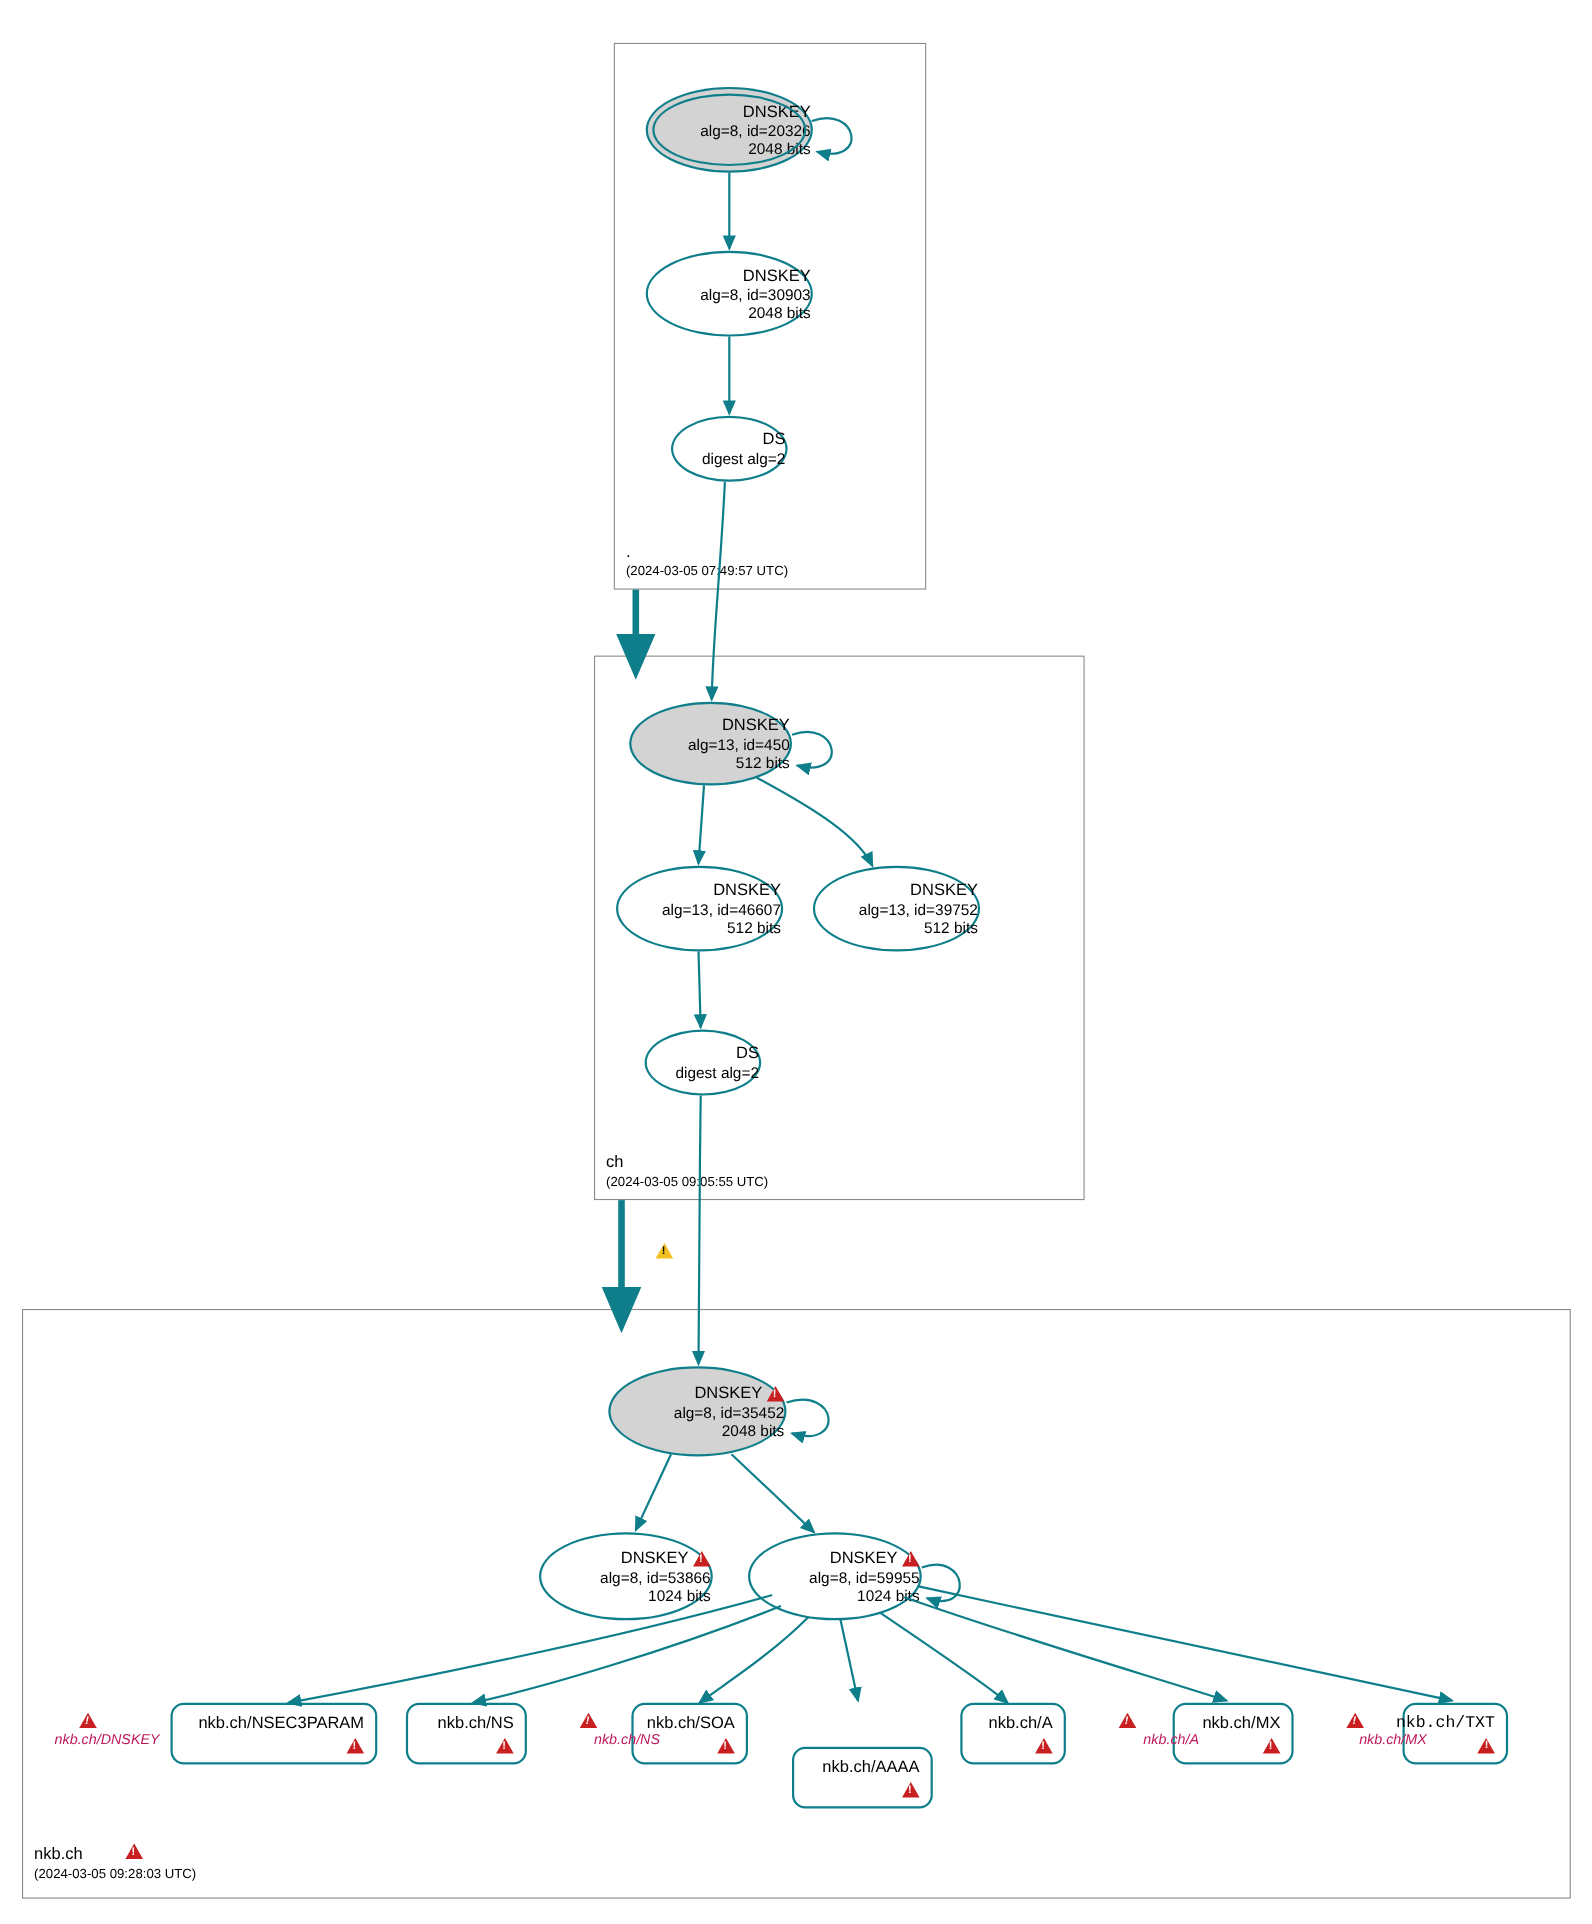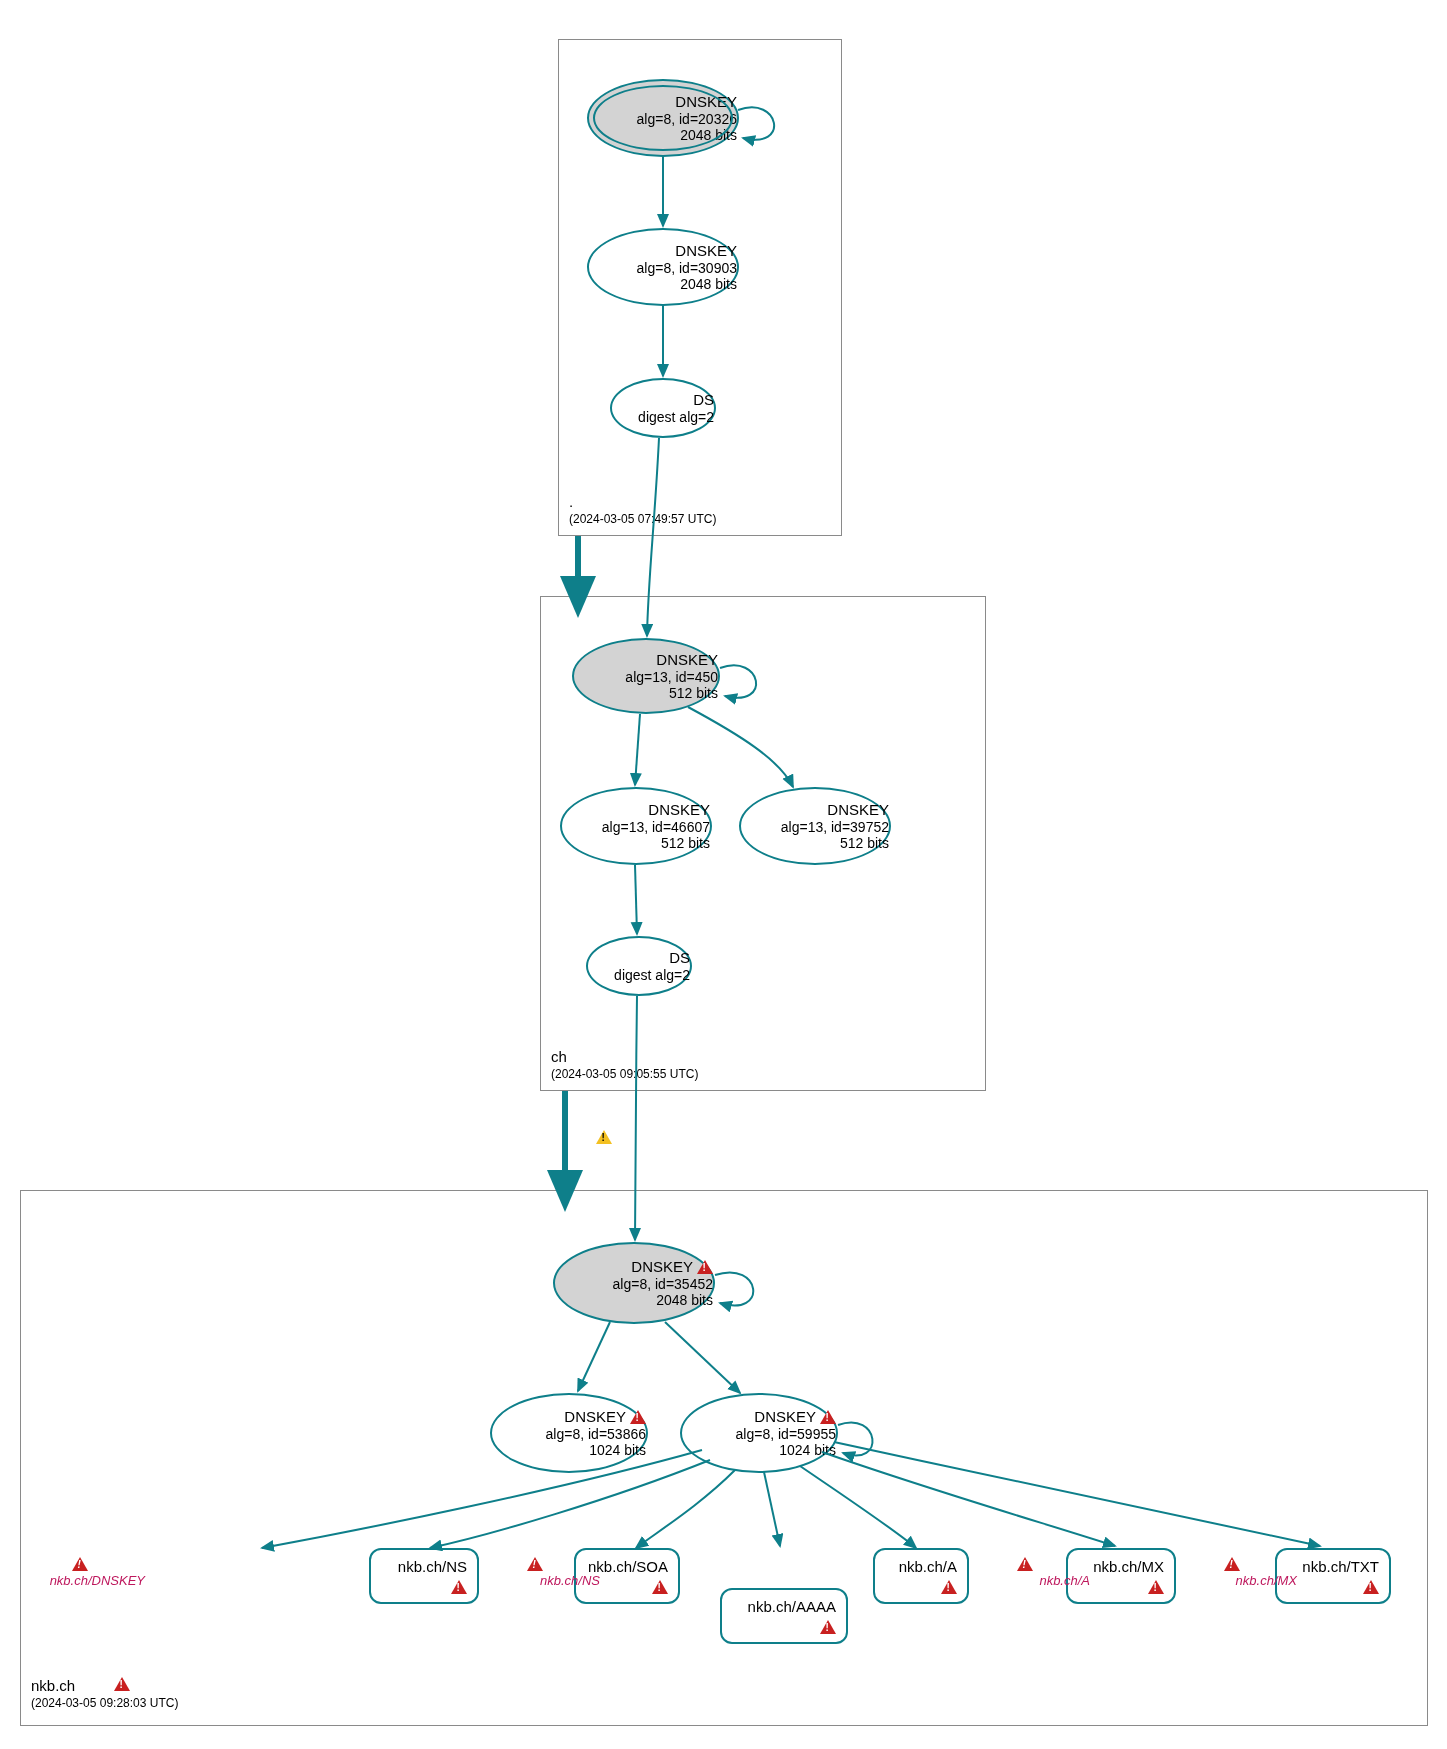--- a/index.html
+++ b/index.html
@@ -181,41 +181,45 @@
   </div>
   <div class="node ellipse" style="left:680px; top:1393px; width:158px; height:80px;">
     <span class="inline-title">
       <span class="ntitle">DNSKEY</span>
       <span class="warn"></span>
     </span>
     <span class="nsub">alg=8, id=59955</span>
     <span class="nsub">1024 bits</span>
   </div>
 
+  <div class="node rrset" style="left:155px; top:1548px; width:188px; height:56px;">
+    <span class="ntitle">nkb.ch/NSEC3PARAM</span>
+    <span class="warn rr-warn"></span>
+  </div>
   <div class="node rrset" style="left:369px; top:1548px; width:110px; height:56px;">
     <span class="ntitle">nkb.ch/NS</span>
     <span class="warn rr-warn"></span>
   </div>
   <div class="node rrset" style="left:574px; top:1548px; width:106px; height:56px;">
     <span class="ntitle">nkb.ch/SOA</span>
     <span class="warn rr-warn"></span>
   </div>
   <div class="node rrset" style="left:720px; top:1548px; width:128px; height:56px;margin-top:40px;">
     <span class="ntitle">nkb.ch/AAAA</span>
     <span class="warn rr-warn"></span>
   </div>
   <div class="node rrset" style="left:873px; top:1548px; width:96px; height:56px;">
     <span class="ntitle">nkb.ch/A</span>
     <span class="warn rr-warn"></span>
   </div>
   <div class="node rrset" style="left:1066px; top:1548px; width:110px; height:56px;">
     <span class="ntitle">nkb.ch/MX</span>
     <span class="warn rr-warn"></span>
   </div>
-  <div class="node rrset" style="left:1275px; top:1548px; width:116px; height:56px;">
+  <div class="node rrset" style="left:1275px; top:1548px; width:96px; height:56px;font-family:Liberation Mono, monospace;">
     <span class="ntitle">nkb.ch/TXT</span>
     <span class="warn rr-warn"></span>
   </div>
 
   <div class="ghost" style="left:15px; top:1557px;">
     <span class="warn gwarn"></span>
     <span>nkb.ch/DNSKEY</span>
   </div>
   <div class="ghost" style="left:470px; top:1557px;">
     <span class="warn gwarn"></span>

